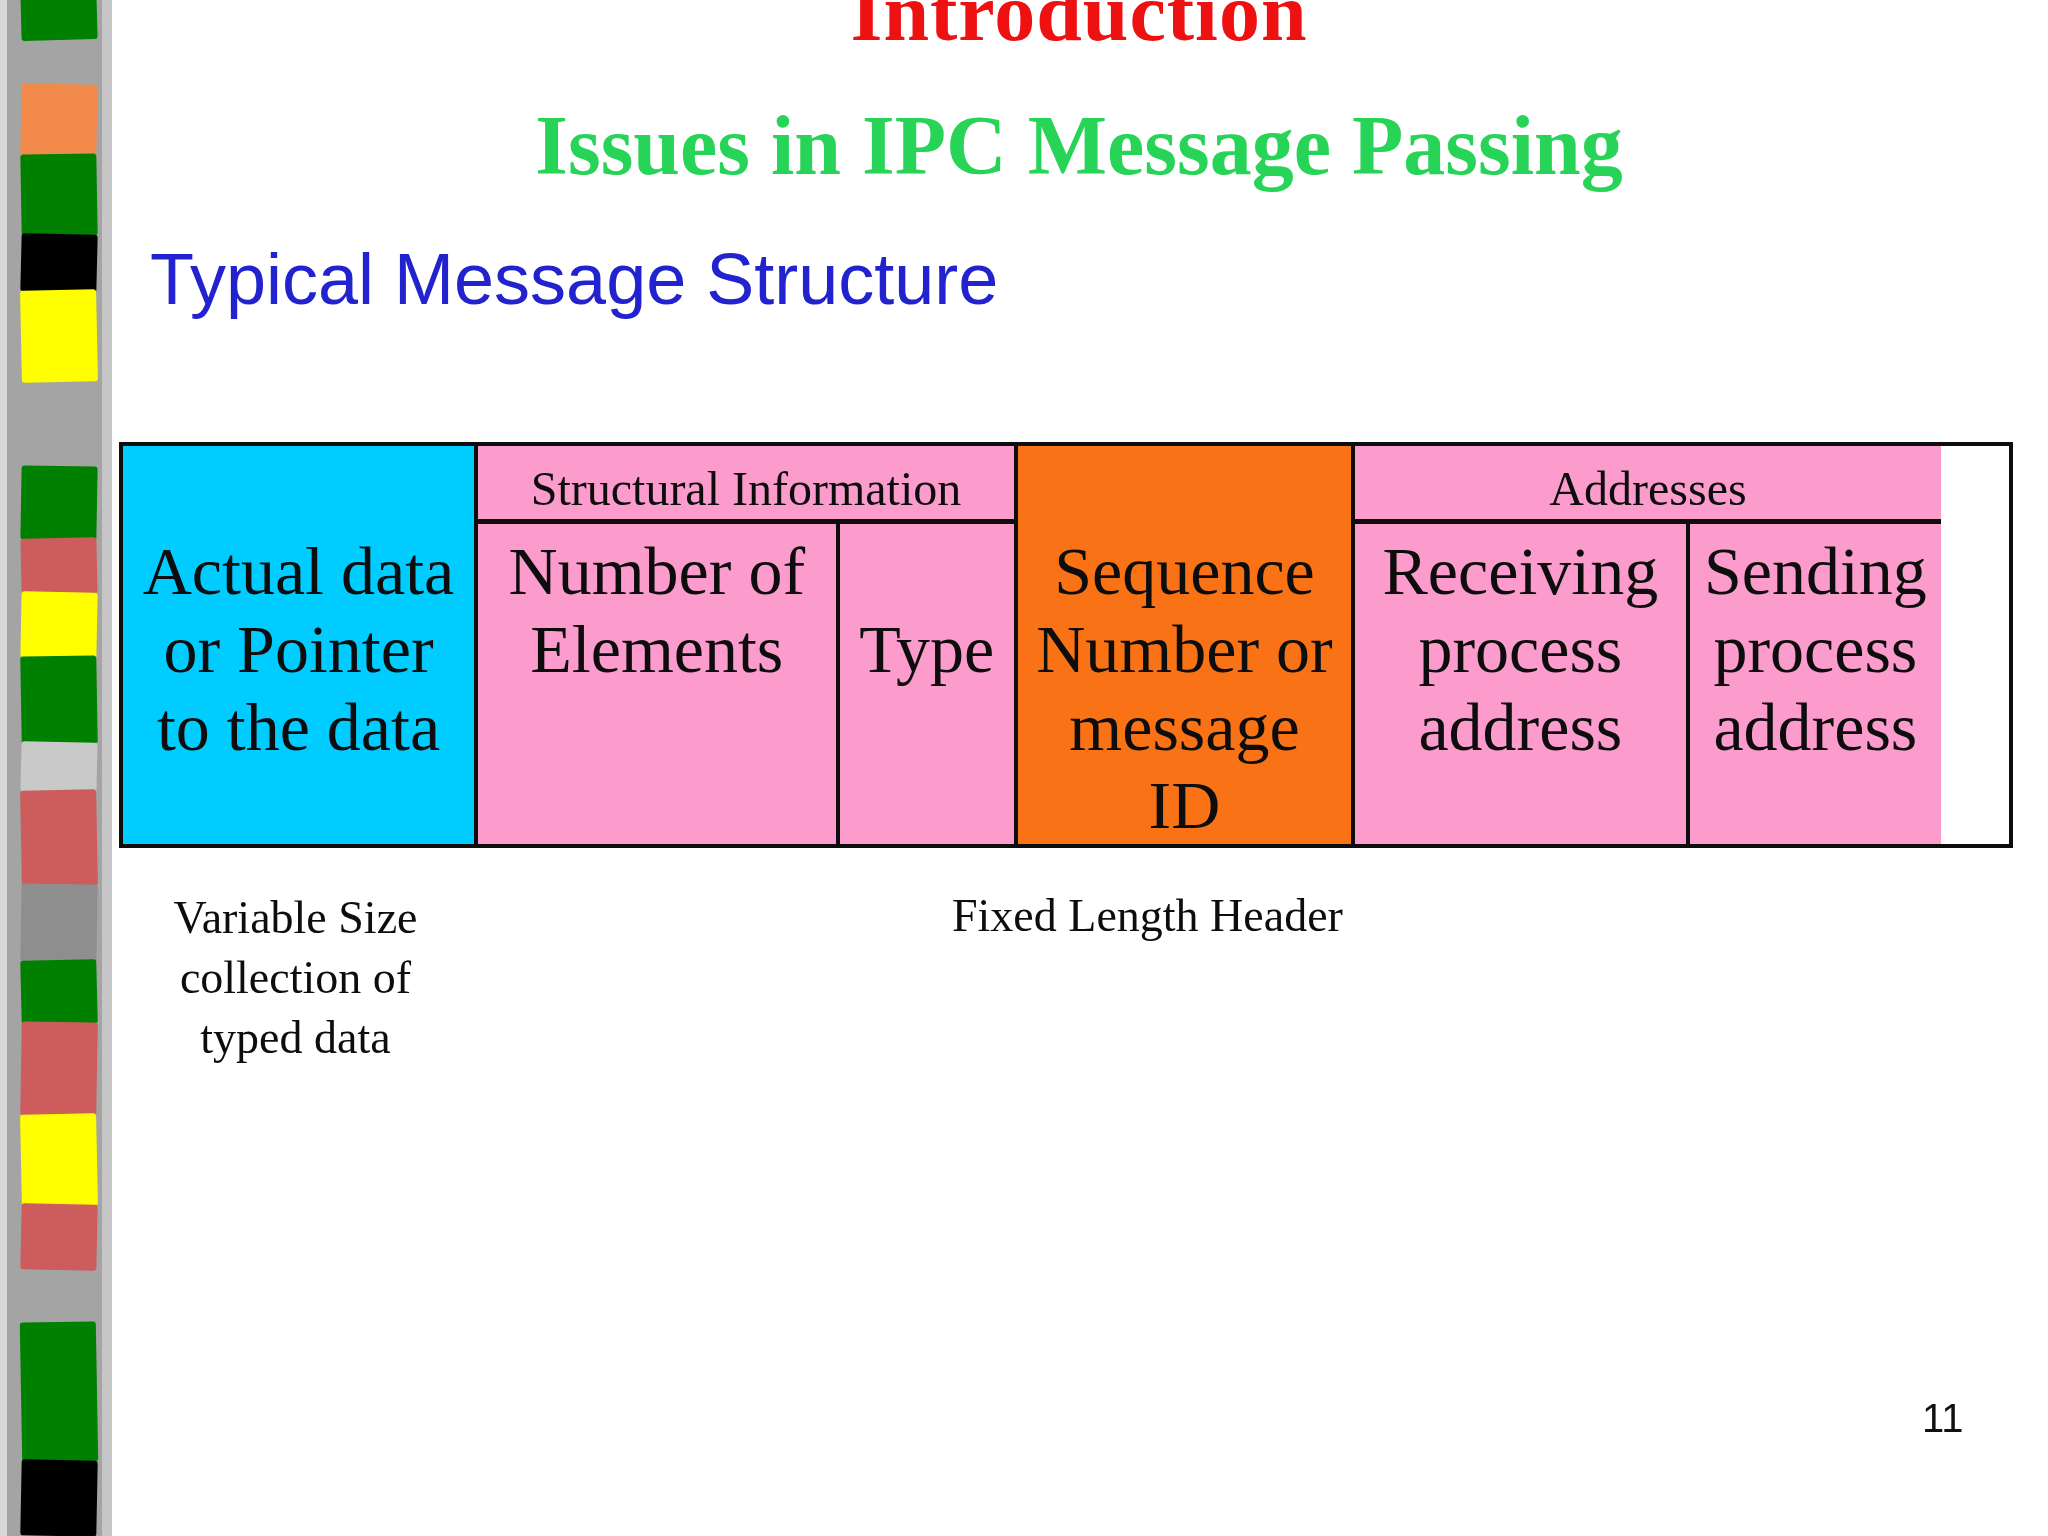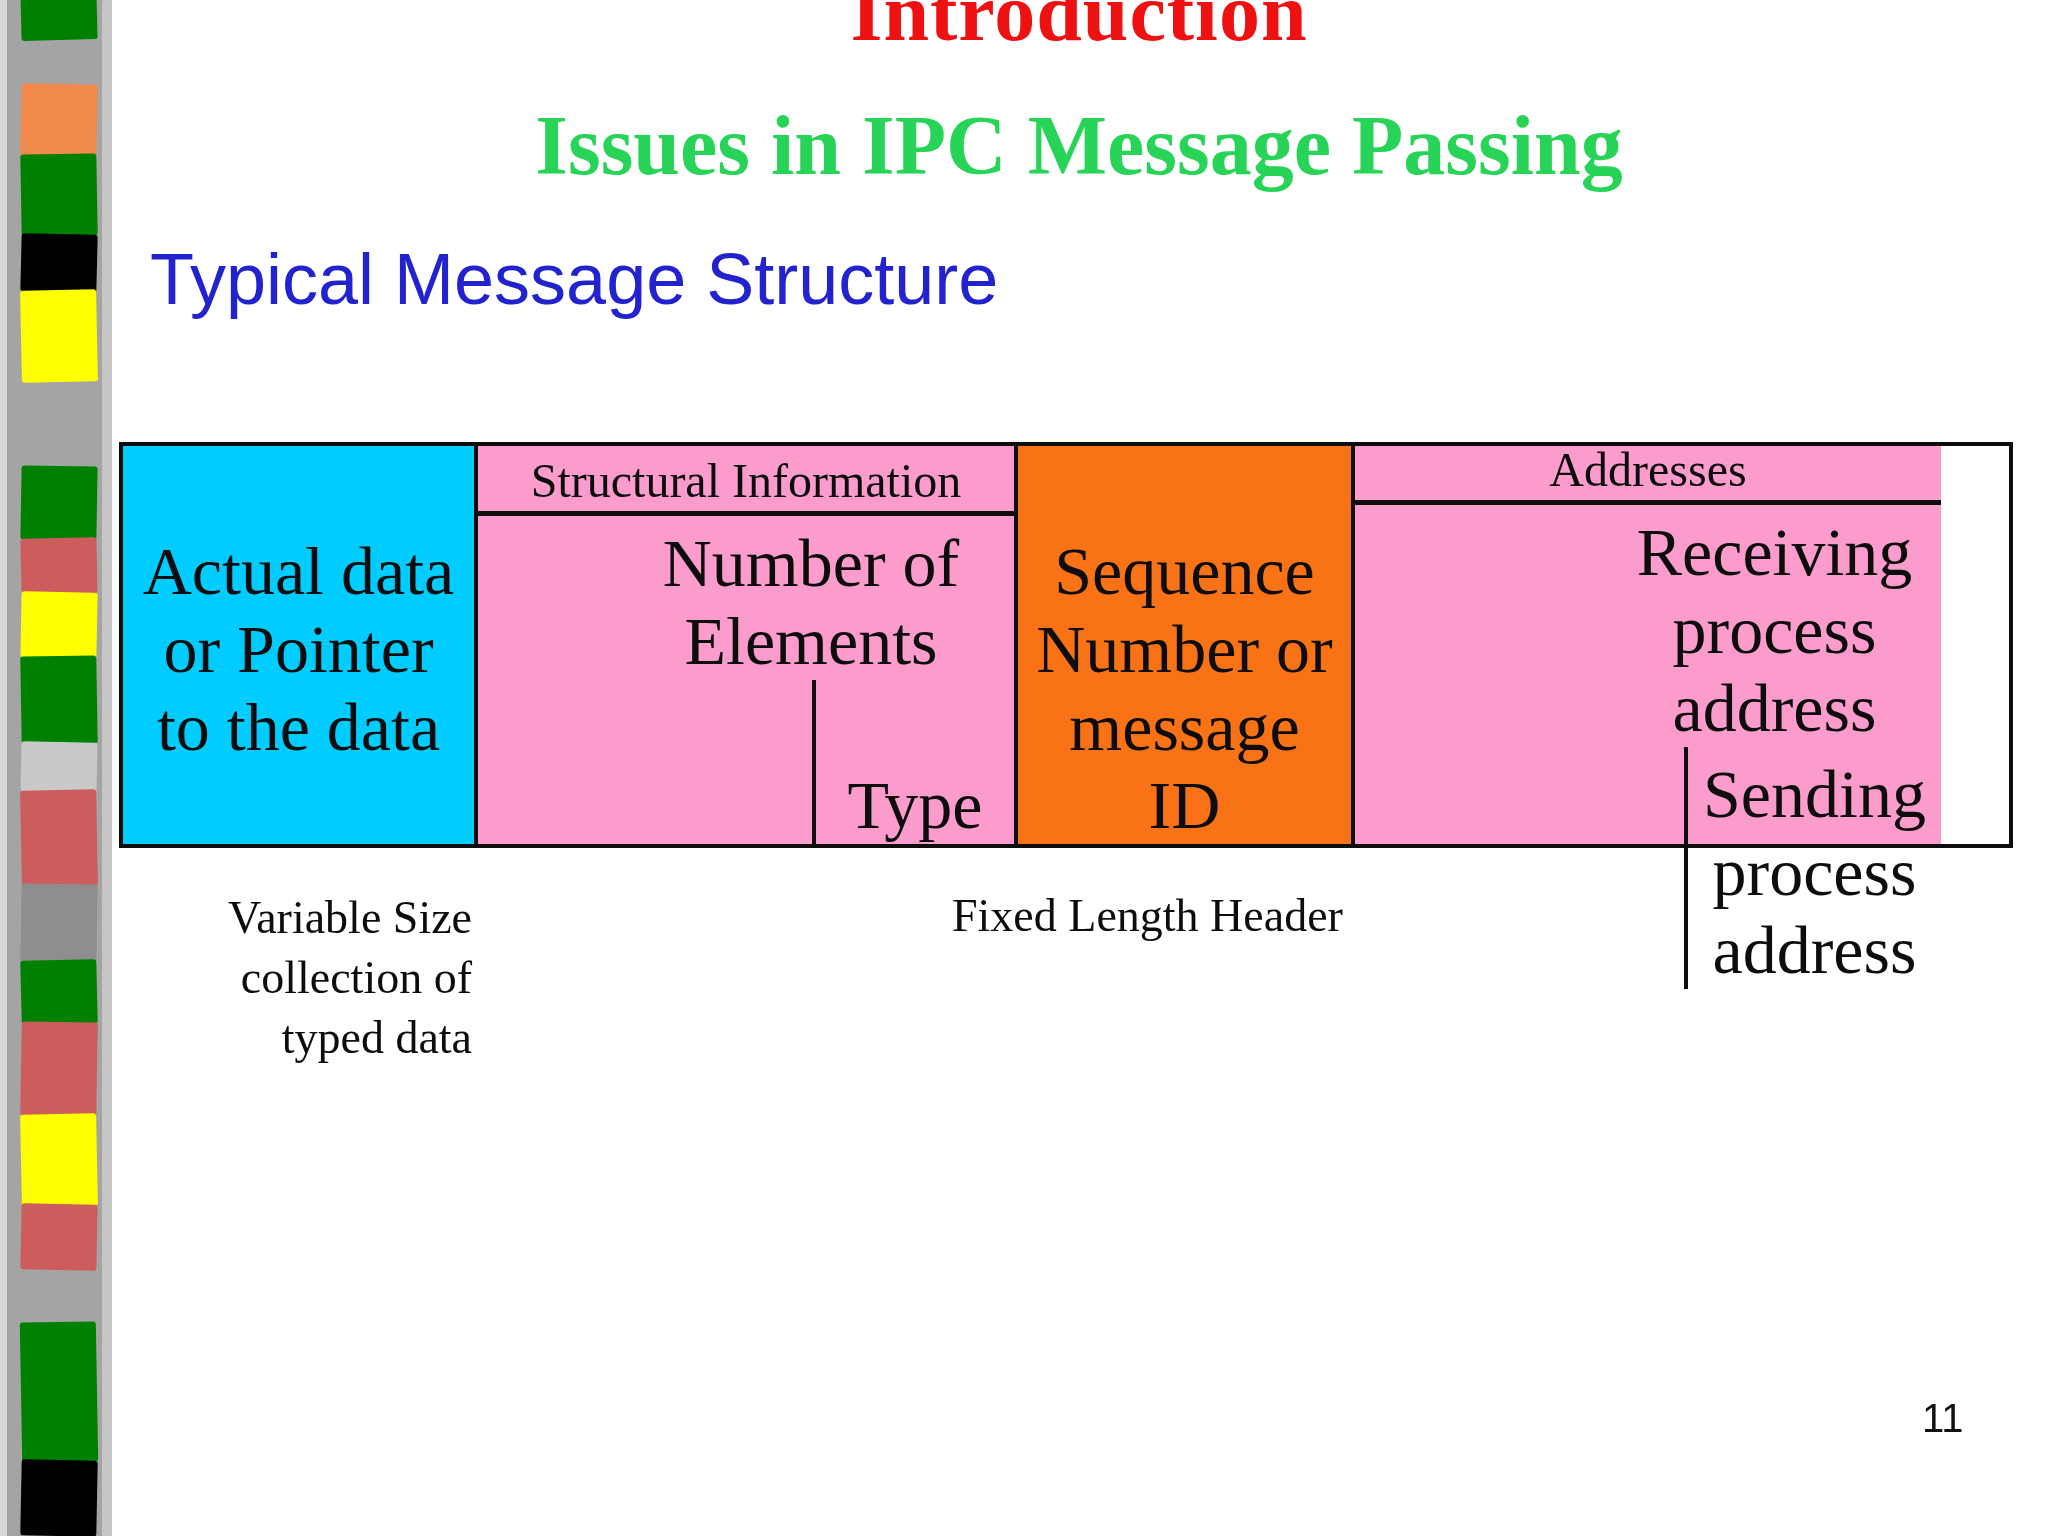--- a/index.html
+++ b/index.html
@@ -55,40 +55,40 @@
     padding-top:86px;
   }
   .col-group{box-sizing:border-box;border-left:4px solid #0d0d0d;display:flex;flex-direction:column;}
   .group-header{
     box-sizing:border-box;height:78px;
     border-bottom:5px solid #0d0d0d;
     font-size:48px;line-height:48px;
     display:flex;align-items:flex-end;justify-content:center;
     padding-bottom:6px;
   }
-  .group-body{flex:1;display:flex;flex-direction:column;align-items:flex-end;}
+  .group-body{flex:1;display:flex;}
   .body-cell{box-sizing:border-box;height:100%;padding-top:8px;}
   .body-cell.inner{border-left:4px solid #0d0d0d;}
   .body-cell.type-cell{padding-top:86px;}
   .seq-cell{border-left:4px solid #0d0d0d;}
 
   
   .w-actual{width:351px;}
   .w-structgroup{width:540px;}
   .w-numbytes{width:406px;}
   .w-type{width:202px;}
   .w-seq{width:337px;}
   .w-addrgroup{width:590px;}
   .w-recv{width:333px;}
   .w-send{width:257px;}
 
   
   #variable-size-label{
     position:absolute;left:119px;top:888px;width:353px;
-    text-align:right;font-size:46px;line-height:60px;color:#0d0d0d;
+    text-align:center;font-size:46px;line-height:60px;color:#0d0d0d;
   }
   #fixed-length-label{
     position:absolute;left:952px;top:872px;
     font-size:46px;line-height:52px;color:#0d0d0d;margin-top:18px;
   }
   #page-number{
     position:absolute;left:1922px;top:1396px;
     font-family:"Liberation Sans", sans-serif;
     font-size:40px;color:#111111;
   }

